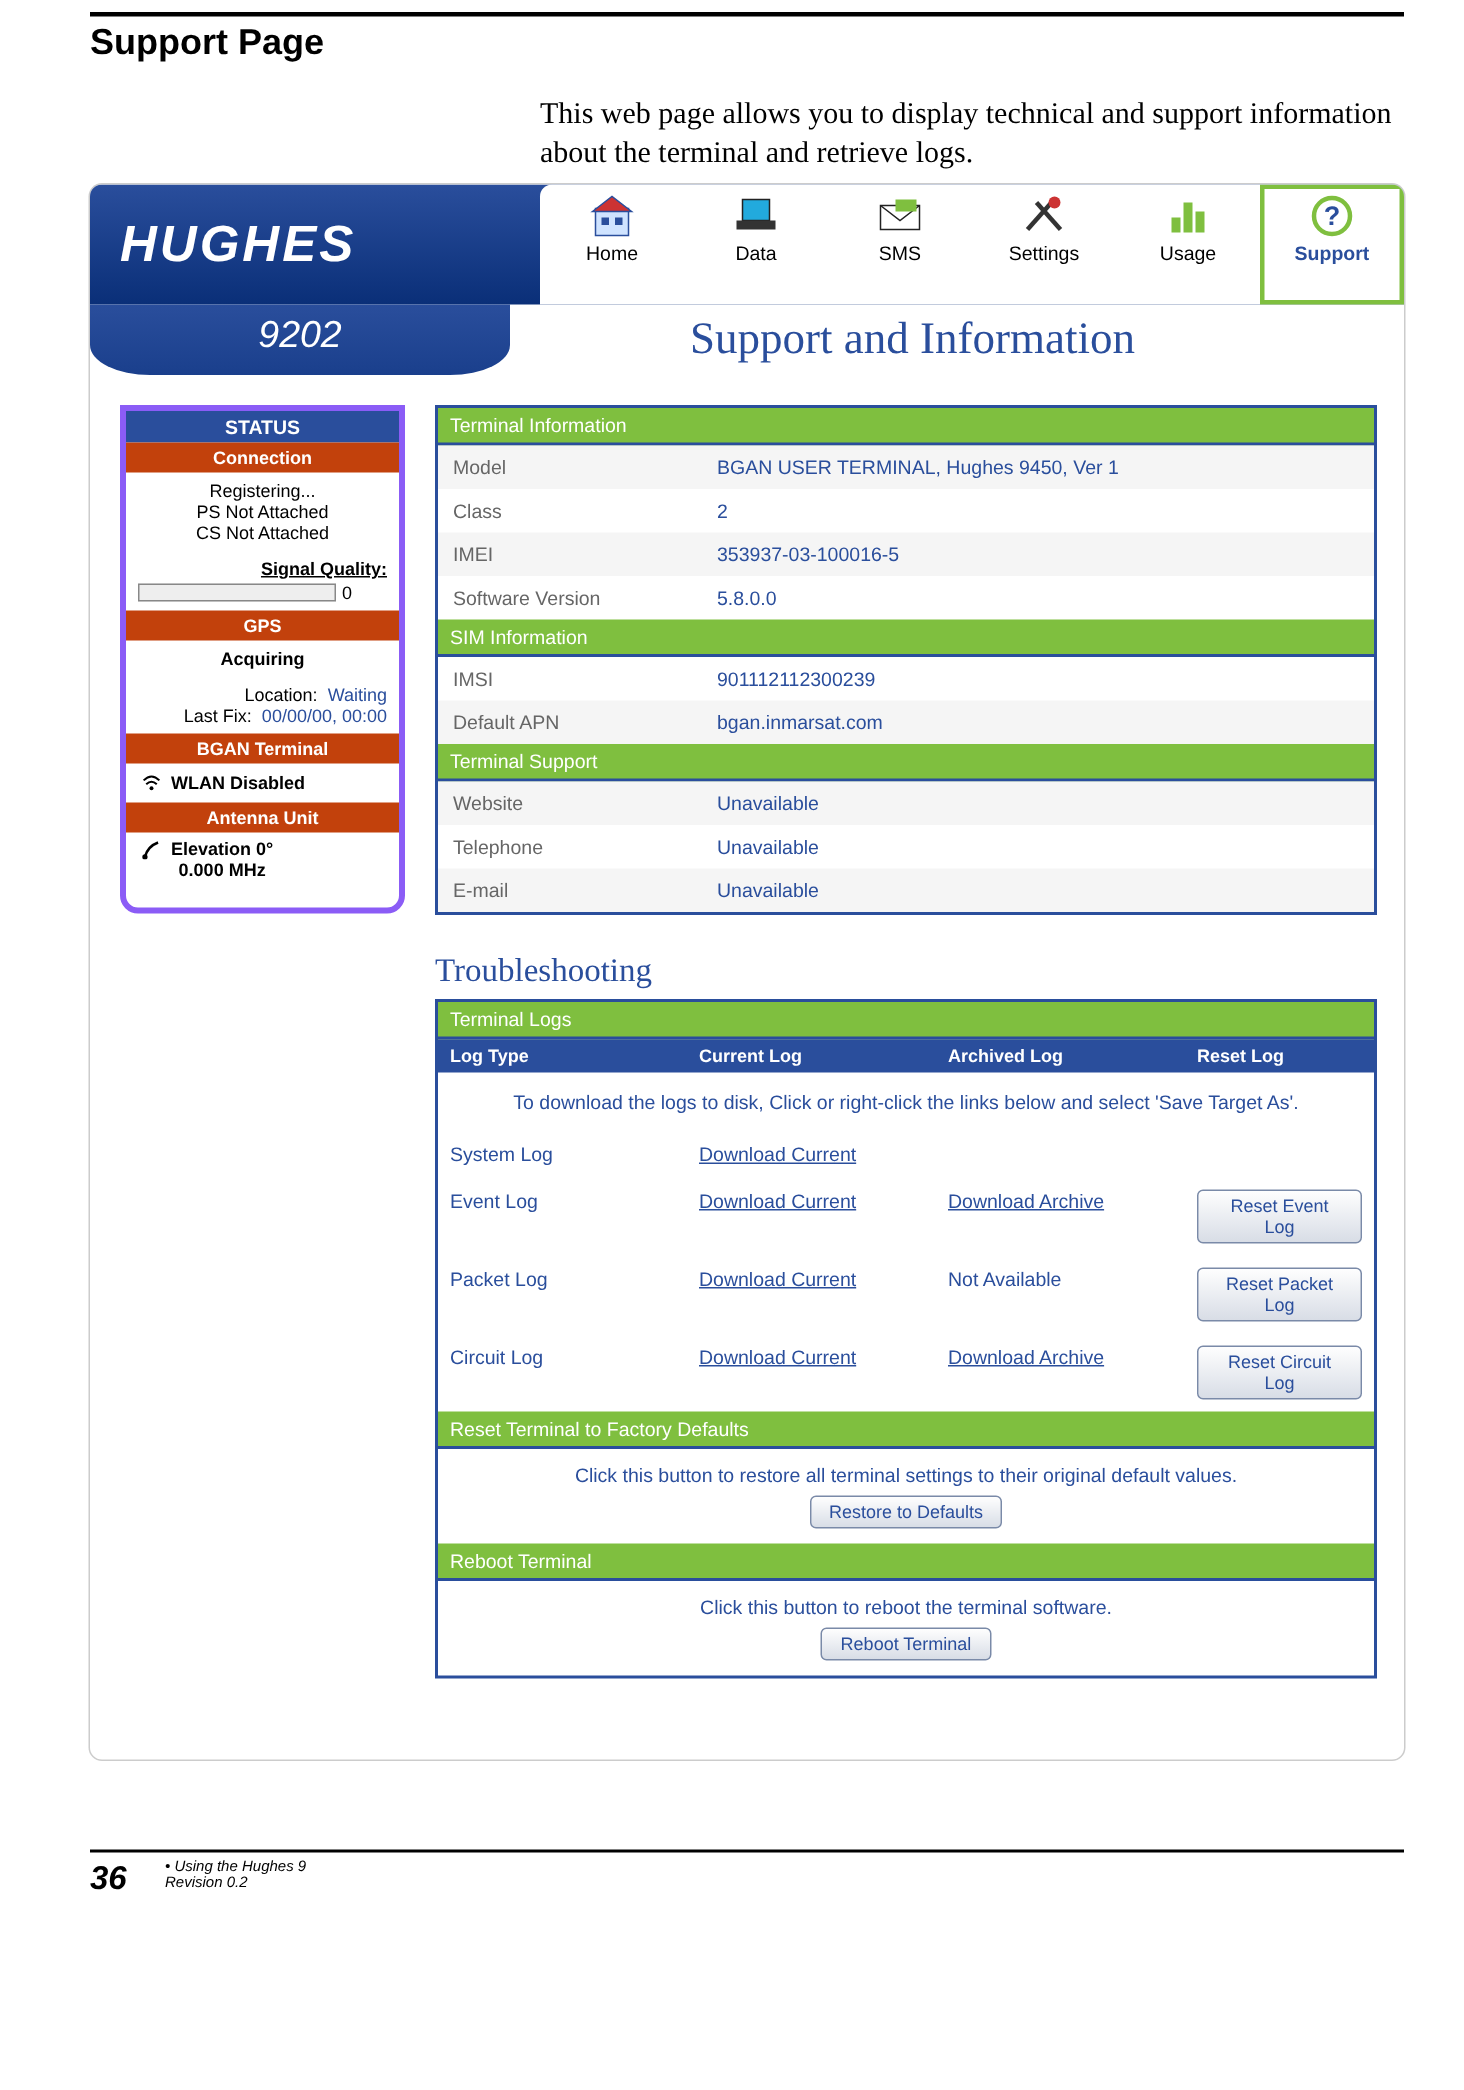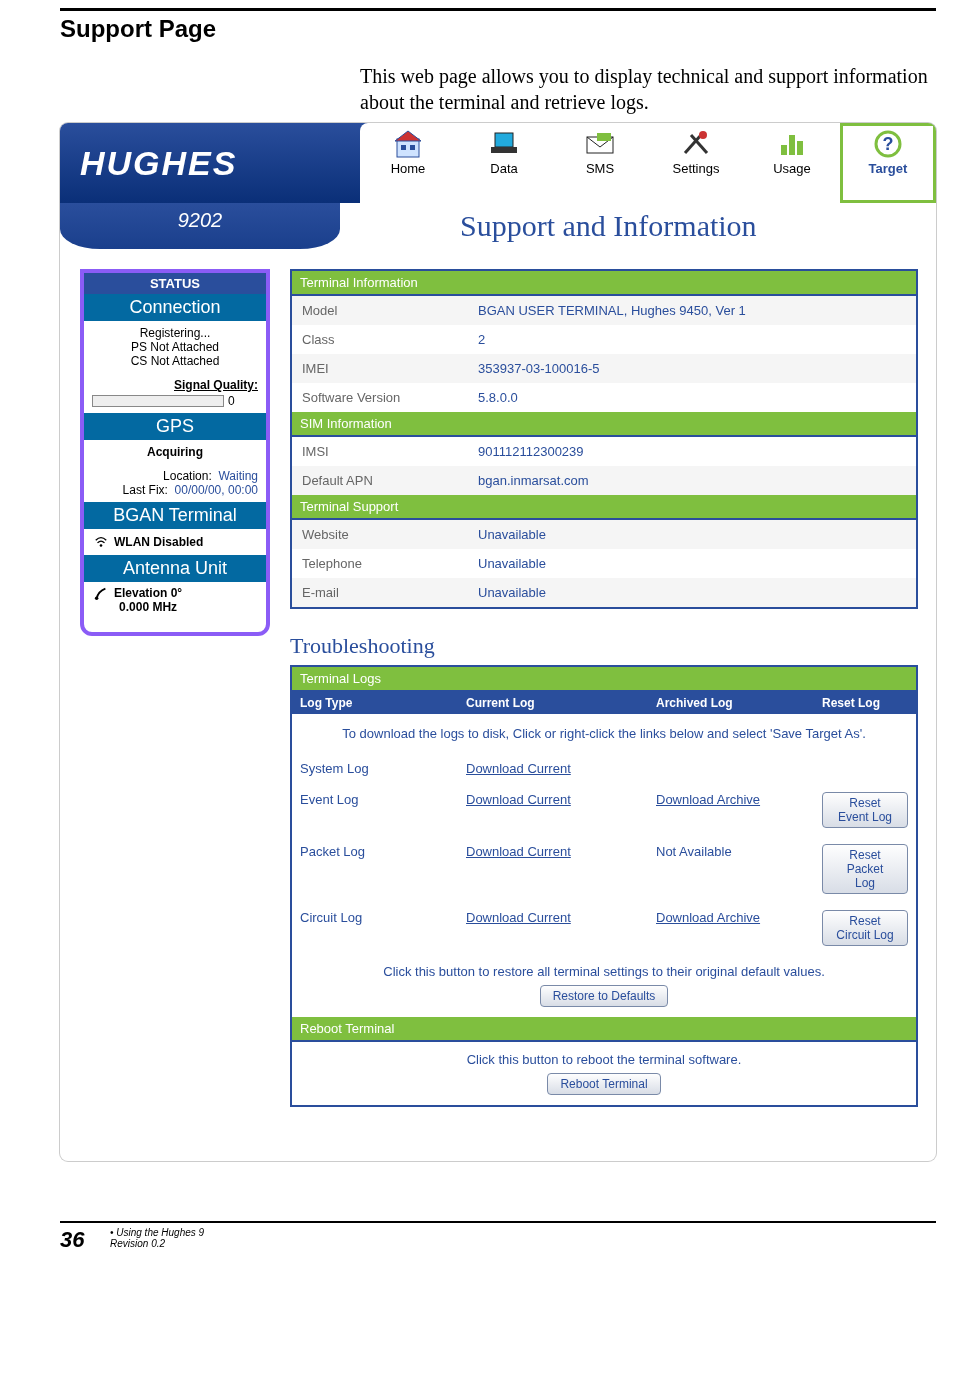--- a/index.html
+++ b/index.html
@@ -8,44 +8,44 @@
   .intro { font-family: 'Times New Roman', serif; font-size:20px; margin-left:300px; margin-bottom:8px; line-height:1.3;}
   .screenshot { border-radius: 8px; overflow:hidden; box-shadow:0 0 0 1px #ccc; background:#fff;}
   .topbar { display:flex; background: linear-gradient(#2a4e9c, #0a2f78); height:80px;}
   .logo-area { width:280px; display:flex; align-items:center; padding-left:20px;}
   .logo-text { color:#fff; font-size:34px; font-weight:bold; letter-spacing:2px; font-style:italic; font-family: Arial, sans-serif;}
   .nav { flex:1; background:#fff; display:flex; border-top-left-radius:8px; }
   .nav-item { flex:1; text-align:center; padding-top:6px; font-size:13px; color:#000; cursor:pointer;}
   .nav-item svg { display:block; margin:0 auto 2px;}
   .nav-item.active { outline:3px solid #7fbf3f; outline-offset:-3px; color:#2a4e9c; font-weight:bold;}
   .subbar { display:flex;}
-  .model-bar { width:280px; background: linear-gradient(#2a4e9c, #1a3f8c); color:#fff; text-align:center; font-size:20px; font-style:italic; padding:6px 0 12px; border-bottom-left-radius:40px 20px; border-bottom-right-radius:40px 20px;}
+  .model-bar { width:280px; background: linear-gradient(#2a4e9c, #1a3f8c); color:#fff; text-align:center; font-size:25px; font-style:italic; padding:6px 0 12px; border-bottom-left-radius:40px 20px; border-bottom-right-radius:40px 20px;}
   .page-title { flex:1; color:#2a4e9c; font-family:'Times New Roman', serif; font-size:30px; padding:6px 0 6px 120px;}
   .body-area { display:flex; }
   .sidebar { width:190px; margin:20px 10px 0 20px;}
   .status-panel { border:4px solid #8b5cf6; border-radius:0 0 12px 12px; background:#fff; font-size:12px; text-align:center; padding-bottom:14px;}
   .sp-head { background:#2a4e9c; color:#fff; font-weight:bold; padding:3px 0; font-size:13px;}
-  .sp-sub { background:#0369a1; color:#fff; font-weight:normal; padding:3px 0; font-size:18px; margin-top:0;}
+  .sp-sub { background:#c2410c; color:#fff; font-weight:bold; padding:3px 0; font-size:12px; margin-top:0;}
   .sp-content { padding:5px 8px; text-align:right; color:#000;}
   .sp-content.center { text-align:center;}
   .sp-content b { font-weight:bold;}
   .signal-label { font-weight:bold; text-decoration:underline;}
   .signal-bar { display:flex; align-items:center; gap:4px; margin-top:2px;}
   .signal-track { height:10px; width:130px; border:1px solid #888; background:#eee;}
   .main { flex:1; padding:20px 18px 30px 10px;}
   .info-box { border:2px solid #2a4e9c; margin-bottom:24px;}
   .sec-head { background:#7fbf3f; color:#fff; font-weight:normal; font-size:13px; padding:4px 8px; border-bottom:2px solid #2a4e9c;}
   .info-row { display:flex; font-size:13px; color:#555;}
   .info-row:nth-child(even){ background:#f5f5f5;}
   .info-k { width:160px; padding:7px 10px 7px 10px; color:#666;}
   .info-v { flex:1; padding:7px 6px; color:#2a4e9c;}
   .ts-title { color:#2a4e9c; font-family:'Times New Roman', serif; font-size:22px; margin:6px 0 6px;}
   .log-hdr { display:flex; background:#2a4e9c; color:#fff; font-size:12px; font-weight:bold;}
   .log-hdr > div { padding:4px 8px;}
-  .c1{width:150px;} .c2{width:150px;} .c3{width:150px;margin-left:24px;} .c4{flex:1;}
+  .c1{width:150px;} .c2{width:150px;} .c3{width:150px;} .c4{flex:1;}
   .log-note { color:#2a4e9c; font-size:13px; text-align:center; padding:12px 4px;}
   .log-row { display:flex; font-size:13px; padding:4px 0;}
   .log-row > div { padding:4px 8px;}
   .link { color:#2a4e9c; text-decoration:underline; cursor:pointer;}
   .btn { background: linear-gradient(#fefefe, #d8dde6); border:1px solid #7a8aa8; border-radius:4px; font-size:12px; padding:3px 12px; color:#2a4e9c; cursor:pointer;}
   .center-row { text-align:center; padding:10px 6px; color:#2a4e9c; font-size:13px;}
   .footer { display:flex; border-top:2px solid #000; margin-top:60px; padding-top:4px;}
   .footer-pn { font-size:22px; font-weight:bold; font-style:italic; width:50px;}
   .footer-txt { font-size:10px; font-style:italic;}
   .wlan-row { display:flex; align-items:center; gap:6px; padding:6px 10px;}
@@ -103,21 +103,21 @@
               <rect x="14" y="6" width="6" height="20" fill="#7fbf3f"></rect>
               <rect x="22" y="12" width="6" height="14" fill="#7fbf3f"></rect>
             </svg>
           <span>Usage</span>
         </div>
         <div class="nav-item active">
           <svg width="34" height="30">
               <circle cx="17" cy="15" r="12" fill="#fff" stroke="#7fbf3f" stroke-width="3"></circle>
               <text x="17" y="21" text-anchor="middle" font-size="18" font-weight="bold" fill="#2a4e9c">?</text>
             </svg>
-          <span>Target</span>
+          <span>Support</span>
         </div>
       </div>
     </div>
 
     <div class="subbar">
       <div class="model-bar">9202</div>
       <div class="page-title">Support and Information</div>
     </div>
 
     <div class="body-area">
@@ -239,20 +239,21 @@
             <div class="c3" style="color:#2a4e9c">Not Available</div>
             <div class="c4"><button class="btn">Reset Packet Log</button></div>
           </div>
           <div class="log-row">
             <div class="c1" style="color:#2a4e9c">Circuit Log</div>
             <div class="c2"><span class="link">Download Current</span></div>
             <div class="c3"><span class="link">Download Archive</span></div>
             <div class="c4"><button class="btn">Reset Circuit Log</button></div>
           </div>
 
+          <div class="sec-head">Reset Terminal to Factory Defaults</div>
           <div class="center-row">
             <div>Click this button to restore all terminal settings to their original default values.</div>
             <button class="btn" style="margin-top:6px">Restore to Defaults</button>
           </div>
 
           <div class="sec-head">Reboot Terminal</div>
           <div class="center-row">
             <div>Click this button to reboot the terminal software.</div>
             <button class="btn" style="margin-top:6px">Reboot Terminal</button>
           </div>

